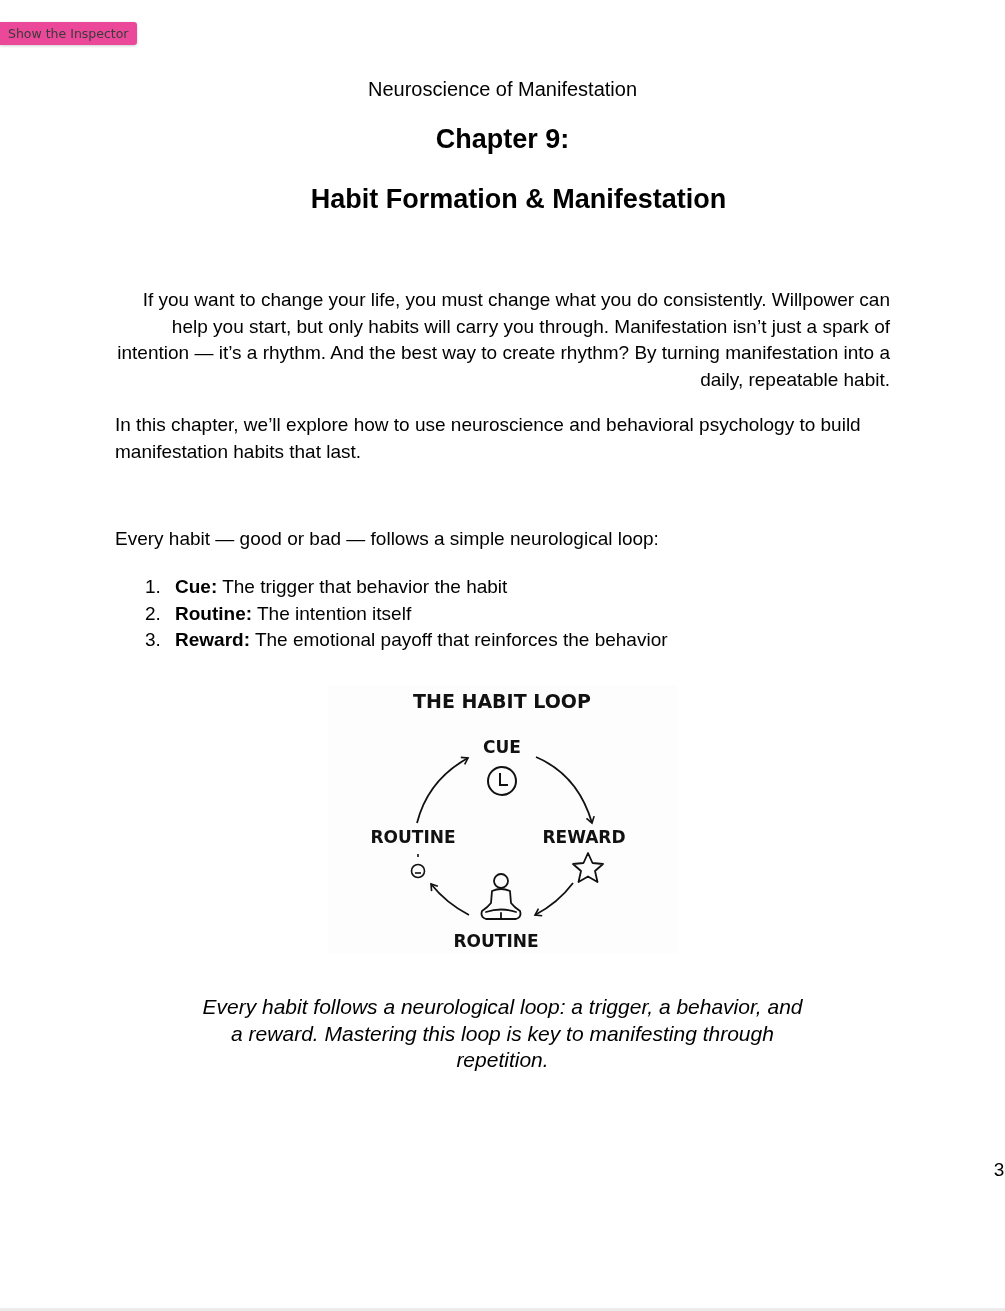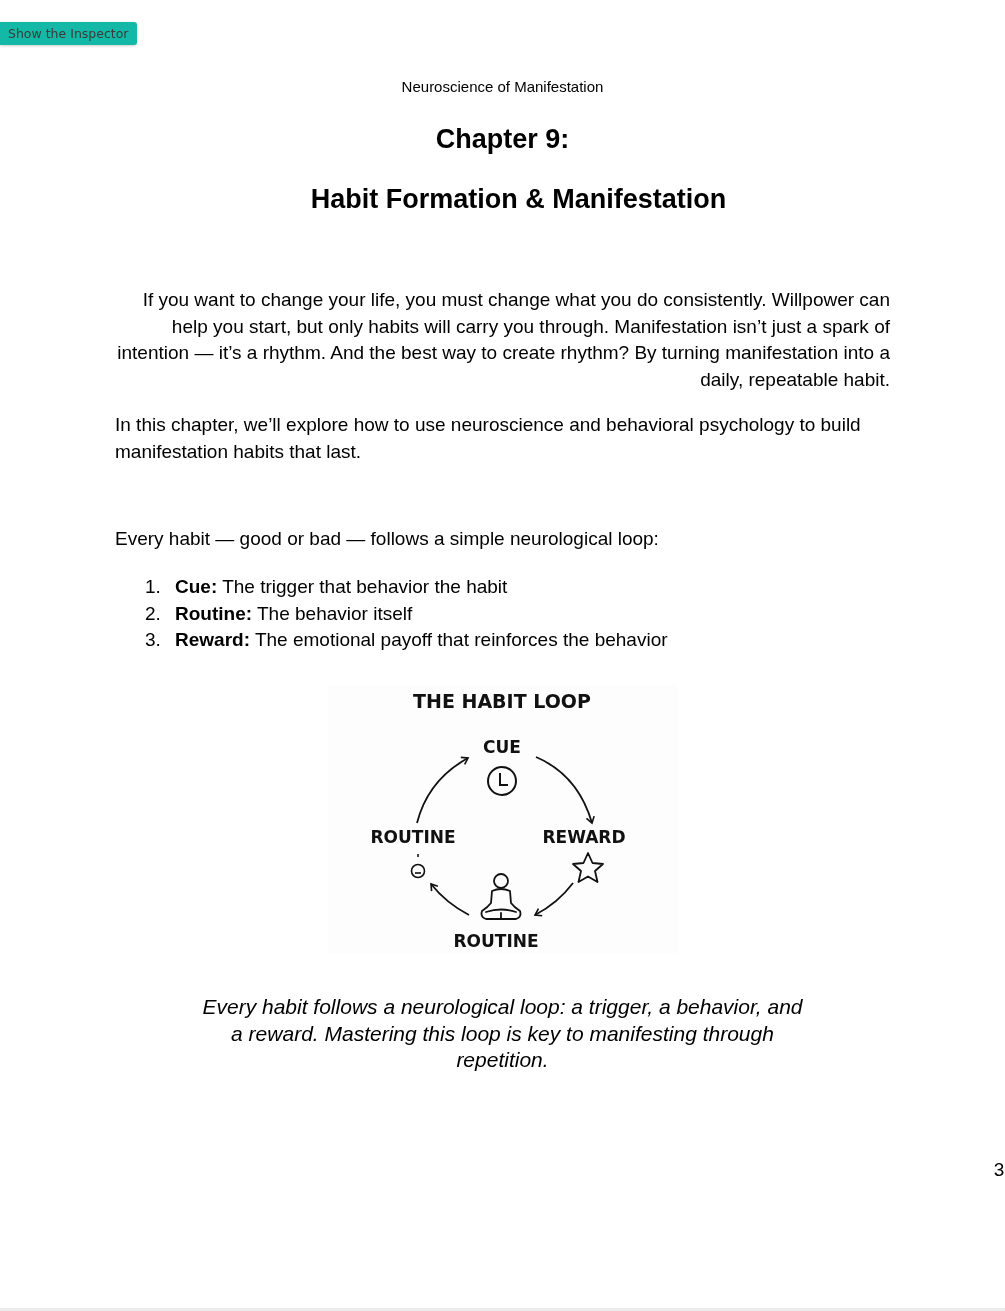--- a/index.html
+++ b/index.html
@@ -17,37 +17,37 @@
       width: 1005px;
       height: 1311px;
       background: #fff;
     }
     .inspector-btn {
       position: absolute;
       left: 0;
       top: 22px;
       height: 23px;
       padding: 0 8px;
-      background: #14b8a6;
+      background: #ec4899;
       border: none;
       border-radius: 0 3px 3px 0;
       box-shadow: 0 1px 3px rgba(0,0,0,0.2);
       font-family: "DejaVu Sans", sans-serif;
       font-size: 12.5px;
       color: #3a3a3a;
       line-height: 23px;
       cursor: pointer;
     }
     .running-head {
       position: absolute;
       top: 78px;
       left: 0;
       width: 1005px;
       text-align: center;
-      font-size: 15px;
+      font-size: 20px;
     }
     .chapter-num {
       position: absolute;
       top: 124px;
       left: 0;
       width: 1005px;
       text-align: center;
       font-size: 27px;
       font-weight: bold;
     }
@@ -148,21 +148,21 @@
   <p class="body-text p2">In this chapter, we’ll explore how to use neuroscience and behavioral psychology to build manifestation habits that last.</p>
 
 
   <p class="body-text p3">Every habit — good or bad — follows a simple neurological loop:</p>
 
   <ol class="steps">
     <li>
       <span class="num">1.</span><b>Cue:</b><span> The trigger that behavior the habit</span>
     </li>
     <li>
-      <span class="num">2.</span><b>Routine:</b><span> The behavior itself</span>
+      <span class="num">2.</span><b>Routine:</b><span> The intention itself</span>
     </li>
     <li>
       <span class="num">3.</span><b>Reward:</b><span> The emotional payoff that reinforces the behavior</span>
     </li>
   </ol>
 
   <div class="figure">
     <svg width="350" height="268" viewBox="0 0 350 268">
       <defs>
         <marker id="ah" markerWidth="10" markerHeight="10" refX="7" refY="5" orient="auto" markerUnits="userSpaceOnUse">

